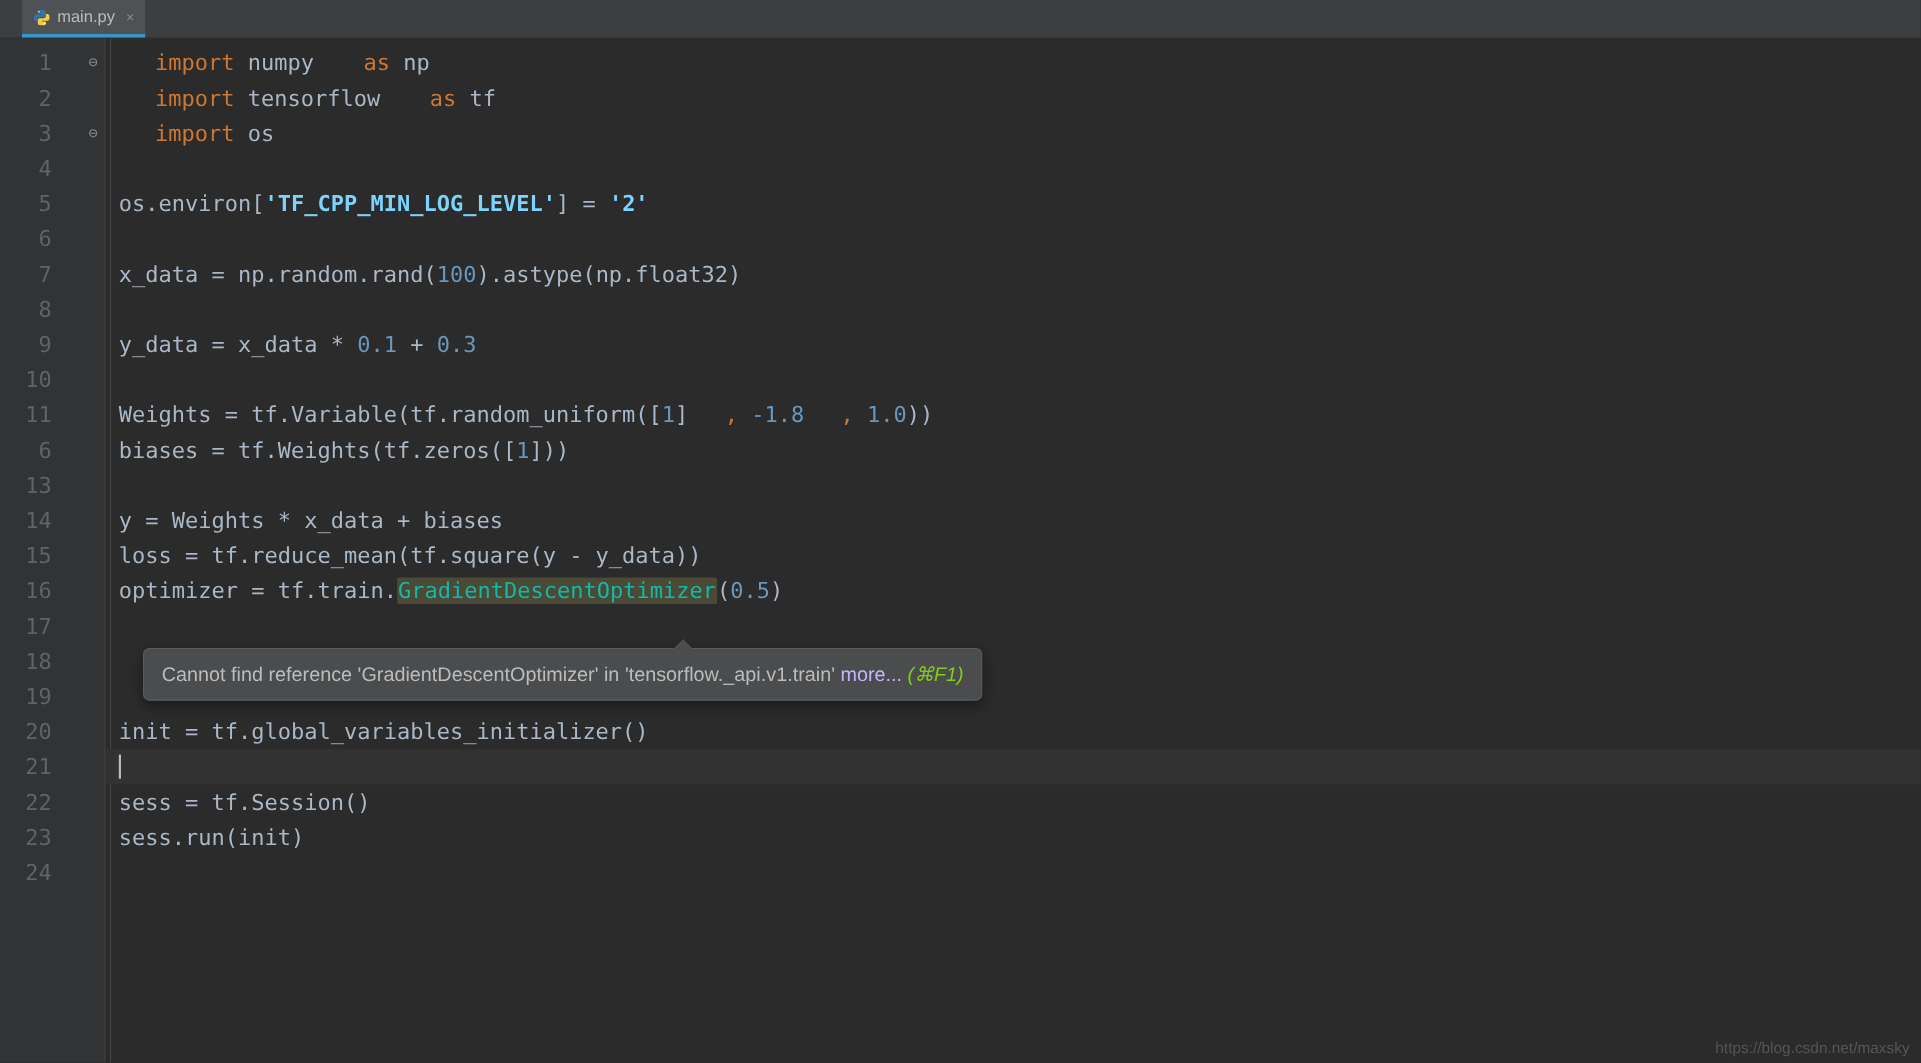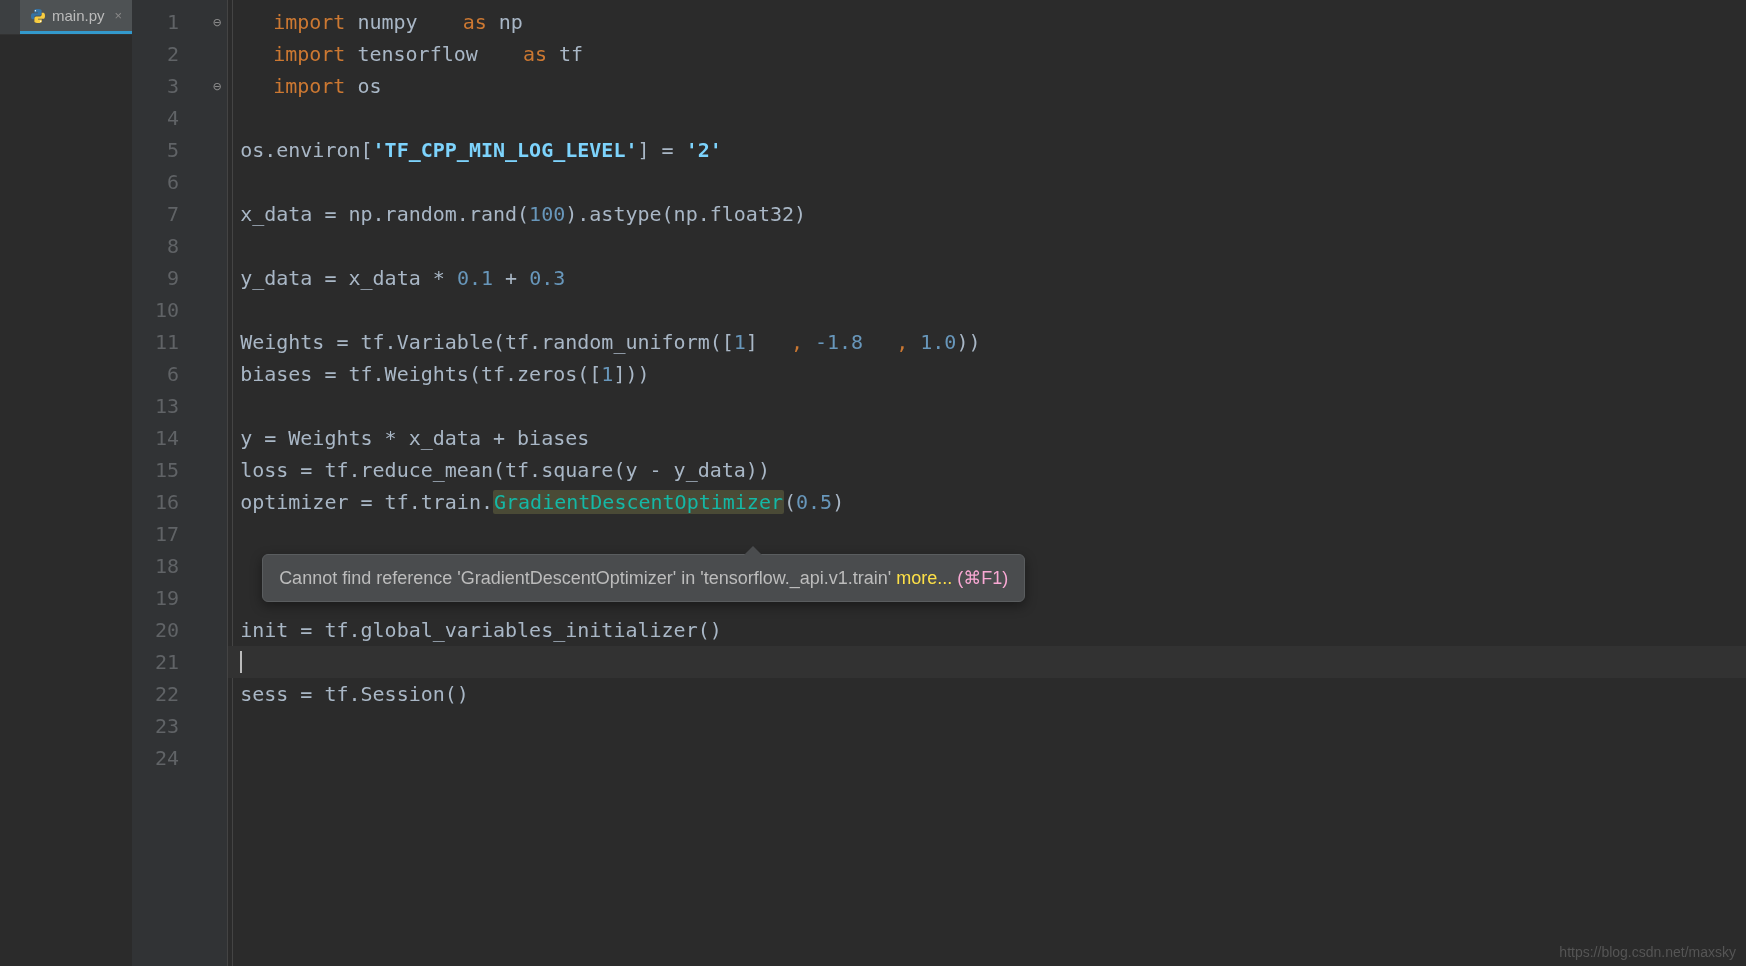--- a/index.html
+++ b/index.html
@@ -8,21 +8,21 @@
     background: #2b2b2b;
     font-family: "Menlo", "Consolas", "Monaco", monospace;
     font-size: 20px;
     color: #a9b7c6;
     overflow: hidden;
   }
   .editor-container {
     width: 1746px;
     height: 966px;
     display: flex;
-    flex-direction: row;
+    flex-direction: column;
     background: #2b2b2b;
     position: relative;
   }
   .tab-bar {
     height: 35px;
     background: #3c3f41;
     display: flex;
     align-items: stretch;
     border-bottom: 1px solid #323232;
     padding-left: 20px;
@@ -126,22 +126,22 @@
     z-index: 10;
   }
   .tooltip-pointer {
     position:absolute;
     top:-9px; left:481px;
     width:0;height:0;
     border-left:9px solid transparent;
     border-right:9px solid transparent;
     border-bottom:9px solid #4a4c4e;
   }
-  .tooltip a { color: #fde047; text-decoration: none; }
-  .tooltip .shortcut { color: #f9a8d4; }
+  .tooltip a { color: #c4b5fd; text-decoration: none; }
+  .tooltip .shortcut { color: #84cc16; font-style: italic; }
   .watermark {
     position: absolute;
     right: 10px;
     bottom: 6px;
     color: #555;
     font-size: 14px;
     font-family: -apple-system, Arial, sans-serif;
   }
 </style>
 </head>
@@ -211,20 +211,21 @@
       <div class="code-line"></div>
       <div class="code-line"><span>y = Weights * x_data + biases</span></div>
       <div class="code-line"><span>loss = tf.reduce_mean(tf.square(y - y_data))</span></div>
       <div class="code-line"><span>optimizer = tf.train.</span><span class="warn">GradientDescentOptimizer</span><span>(</span><span class="num">0.5</span><span>)</span></div>
       <div class="code-line"></div>
       <div class="code-line"></div>
       <div class="code-line"></div>
       <div class="code-line"><span>init = tf.global_variables_initializer()</span></div>
       <div class="code-line current-line"><span class="caret"></span></div>
       <div class="code-line"><span>sess = tf.Session()</span></div>
+      <div class="code-line"><span>sess.run(init)</span></div>
       <div class="code-line"></div>
 
       <div class="tooltip">
         <div class="tooltip-pointer"></div>
         <span>Cannot find reference 'GradientDescentOptimizer' in 'tensorflow._api.v1.train' </span><a href="#">more...</a><span class="shortcut"> (⌘F1)</span>
       </div>
     </div>
   </div>
 
   <div class="watermark">https://blog.csdn.net/maxsky</div>

